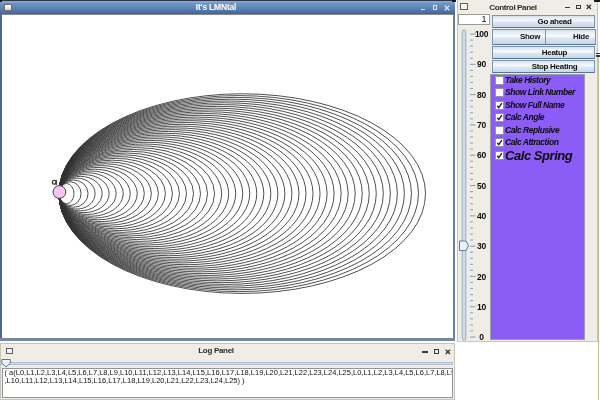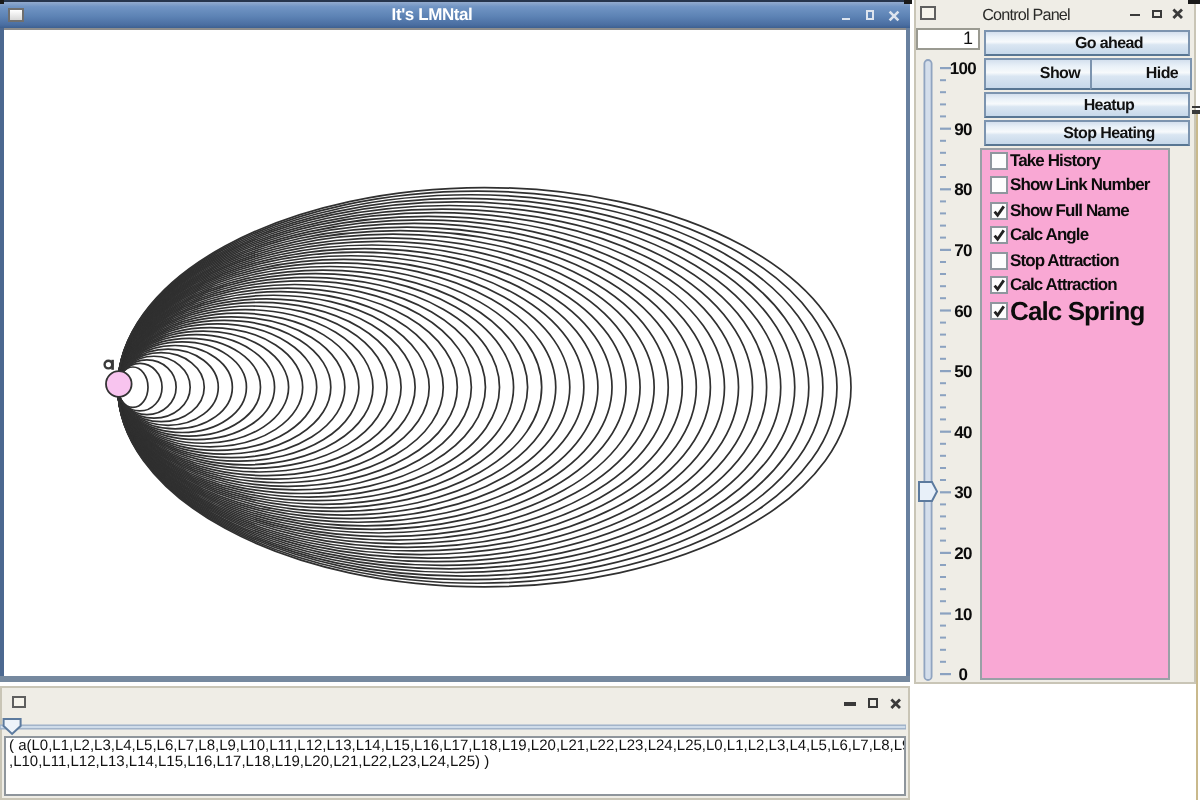--- a/index.html
+++ b/index.html
@@ -1,21 +1,21 @@
 <!DOCTYPE html>
 <html><head><meta charset="utf-8">
 <style>
 * { margin:0; padding:0; box-sizing:border-box; }
 html,body { width:600px; height:400px; background:#ffffff; overflow:hidden;
   font-family:"Liberation Sans", sans-serif; }
 .abs { position:absolute; }
 .btn { position:absolute; border:1px solid #7c94af; border-bottom:1.6px solid #587693;
   background:linear-gradient(180deg,#d4e0ee 0%,#e9f1f8 22%,#f7fafc 45%,#dae6f2 58%,#c7d8ea 100%);
   font-weight:bold; font-size:8px; color:#111; text-align:center; letter-spacing:-0.3px;padding-left:22px; }
-.wtitle { font-weight:normal; font-size:8px; line-height:9px; color:#2a2a28; letter-spacing:-0.45px;
+.wtitle { font-weight:bold; font-size:8px; line-height:9px; color:#2a2a28; letter-spacing:-0.45px;
   text-align:center; }
 </style></head>
 <body>
 
 <div class="abs" style="left:0;top:0;width:455px;height:341px;background:#fff;">
   <div class="abs" style="left:0;top:0;width:455px;height:13.5px;
     background:linear-gradient(180deg,#93abce 0%,#7195c4 18%,#5d83b5 55%,#4a6ea1 88%,#3d6090 100%);
     border-top:1px solid #26354c;"></div>
   <div class="abs" style="left:4px;top:3.5px;width:8px;height:7px;background:linear-gradient(180deg,#ffffff,#d8d8d8);border:1px solid #6f6f6f;"></div>
   <div class="abs" style="left:12px;top:2.6px;width:408px;text-align:center;color:#ffffff;font-weight:bold;font-size:8.5px;line-height:9.5px;letter-spacing:-0.2px;">It's LMNtal</div>
@@ -170,56 +170,57 @@
 <text x="23.5" y="188.6" text-anchor="middle">50</text>
 <text x="23.5" y="218.9" text-anchor="middle">40</text>
 <text x="23.5" y="249.2" text-anchor="middle">30</text>
 <text x="23.5" y="279.5" text-anchor="middle">20</text>
 <text x="23.5" y="309.8" text-anchor="middle">10</text>
 <text x="23.5" y="340.1" text-anchor="middle">0</text>
         </g>
       <path d="M1.5 241 L8 241 L10.5 245.7 L8 250.5 L1.5 250.5 Z" fill="#e8f0f9" stroke="#5c7a9e" stroke-width="1"></path>
     </g>
   </svg>
-  <div class="abs" style="left:32px;top:73.5px;width:95px;height:266px;background:#f9a8d4;border:1px solid #9aa0a6;">
+  <div class="abs" style="left:32px;top:73.5px;width:95px;height:266px;background:#8b5cf6;border:1px solid #9aa0a6;font-style:italic;">
 <div style="position:absolute;left:3.5px;top:1.5px;width:9px;height:9px;background:#fdfdfd;border:1px solid #8f969e;"></div>
       <div style="position:absolute;left:14px;top:0.4px;font-weight:bold;font-size:8.5px;line-height:11px;letter-spacing:-0.45px;color:#0c0c0c;white-space:nowrap;">Take History</div>
 <div style="position:absolute;left:3.5px;top:13.6px;width:9px;height:9px;background:#fdfdfd;border:1px solid #8f969e;"></div>
       <div style="position:absolute;left:14px;top:12.5px;font-weight:bold;font-size:8.5px;line-height:11px;letter-spacing:-0.45px;color:#0c0c0c;white-space:nowrap;">Show Link Number</div>
 <div style="position:absolute;left:3.5px;top:26.1px;width:9px;height:9px;background:#fdfdfd;border:1px solid #8f969e;">
         <svg width="9" height="9" viewBox="0 0 9 9" style="position:absolute;left:-1px;top:-1px">
           <path d="M2.3 4.8 L3.8 6.6 L6.9 2.2" stroke="#222" stroke-width="1.4" fill="none"></path>
         </svg>
       </div>
       <div style="position:absolute;left:14px;top:25.0px;font-weight:bold;font-size:8.5px;line-height:11px;letter-spacing:-0.45px;color:#0c0c0c;white-space:nowrap;">Show Full Name</div>
 <div style="position:absolute;left:3.5px;top:38.6px;width:9px;height:9px;background:#fdfdfd;border:1px solid #8f969e;">
         <svg width="9" height="9" viewBox="0 0 9 9" style="position:absolute;left:-1px;top:-1px">
           <path d="M2.3 4.8 L3.8 6.6 L6.9 2.2" stroke="#222" stroke-width="1.4" fill="none"></path>
         </svg>
       </div>
       <div style="position:absolute;left:14px;top:37.5px;font-weight:bold;font-size:8.5px;line-height:11px;letter-spacing:-0.45px;color:#0c0c0c;white-space:nowrap;">Calc Angle</div>
 <div style="position:absolute;left:3.5px;top:51.1px;width:9px;height:9px;background:#fdfdfd;border:1px solid #8f969e;"></div>
-      <div style="position:absolute;left:14px;top:50.0px;font-weight:bold;font-size:8.5px;line-height:11px;letter-spacing:-0.45px;color:#0c0c0c;white-space:nowrap;">Stop Attraction</div>
+      <div style="position:absolute;left:14px;top:50.0px;font-weight:bold;font-size:8.5px;line-height:11px;letter-spacing:-0.45px;color:#0c0c0c;white-space:nowrap;">Calc Replusive</div>
 <div style="position:absolute;left:3.5px;top:63.6px;width:9px;height:9px;background:#fdfdfd;border:1px solid #8f969e;">
         <svg width="9" height="9" viewBox="0 0 9 9" style="position:absolute;left:-1px;top:-1px">
           <path d="M2.3 4.8 L3.8 6.6 L6.9 2.2" stroke="#222" stroke-width="1.4" fill="none"></path>
         </svg>
       </div>
       <div style="position:absolute;left:14px;top:62.5px;font-weight:bold;font-size:8.5px;line-height:11px;letter-spacing:-0.45px;color:#0c0c0c;white-space:nowrap;">Calc Attraction</div>
 <div style="position:absolute;left:3.5px;top:76.1px;width:9px;height:9px;background:#fdfdfd;border:1px solid #8f969e;">
         <svg width="9" height="9" viewBox="0 0 9 9" style="position:absolute;left:-1px;top:-1px">
           <path d="M2.3 4.8 L3.8 6.6 L6.9 2.2" stroke="#222" stroke-width="1.4" fill="none"></path>
         </svg>
       </div>
       <div style="position:absolute;left:14px;top:75.0px;font-weight:bold;font-size:13px;line-height:11px;letter-spacing:-0.45px;color:#0c0c0c;white-space:nowrap;">Calc Spring</div>
   </div>
 </div>
 
 <div class="abs" style="left:0;top:343px;width:455px;height:57px;background:#efede6;border:1px solid #c9c5b6;">
   <div class="abs" style="left:4.5px;top:4px;width:7.5px;height:6px;border:1px solid #5f5f5f;background:#f6f4ec;"></div>
+  <div class="abs wtitle" style="left:12px;top:2px;width:406px;letter-spacing:-0.3px;">Log Panel</div>
   <div class="abs" style="left:421px;top:7.1px;width:5.6px;height:1.7px;background:#3a3a3a;"></div>
   <div class="abs" style="left:433.3px;top:5.1px;width:4.9px;height:4.6px;border:1.3px solid #3a3a3a;"></div>
   <svg class="abs" style="left:444.2px;top:4.9px" width="6" height="6">
       <path d="M0.7 0.7 L5 5 M5 0.7 L0.7 5" stroke="#3a3a3a" stroke-width="1.4"></path>
     </svg>
   <svg class="abs" style="left:-1px;top:13.5px;" width="453" height="11" viewBox="0 0 453 11">
     <rect x="0" y="4.6" width="453" height="1.8" fill="#cfdcea" stroke="#9db0c7" stroke-width="0.7"></rect>
     <path d="M1.8 1.5 L10.3 1.5 L10.3 5 L6.05 9 L1.8 5 Z" fill="#eef3fa" stroke="#5c7a9e" stroke-width="1"></path>
   </svg>
   <div class="abs" style="left:1px;top:23.5px;width:450.5px;height:30.5px;background:#ffffff;border:1px solid #8e959c;

